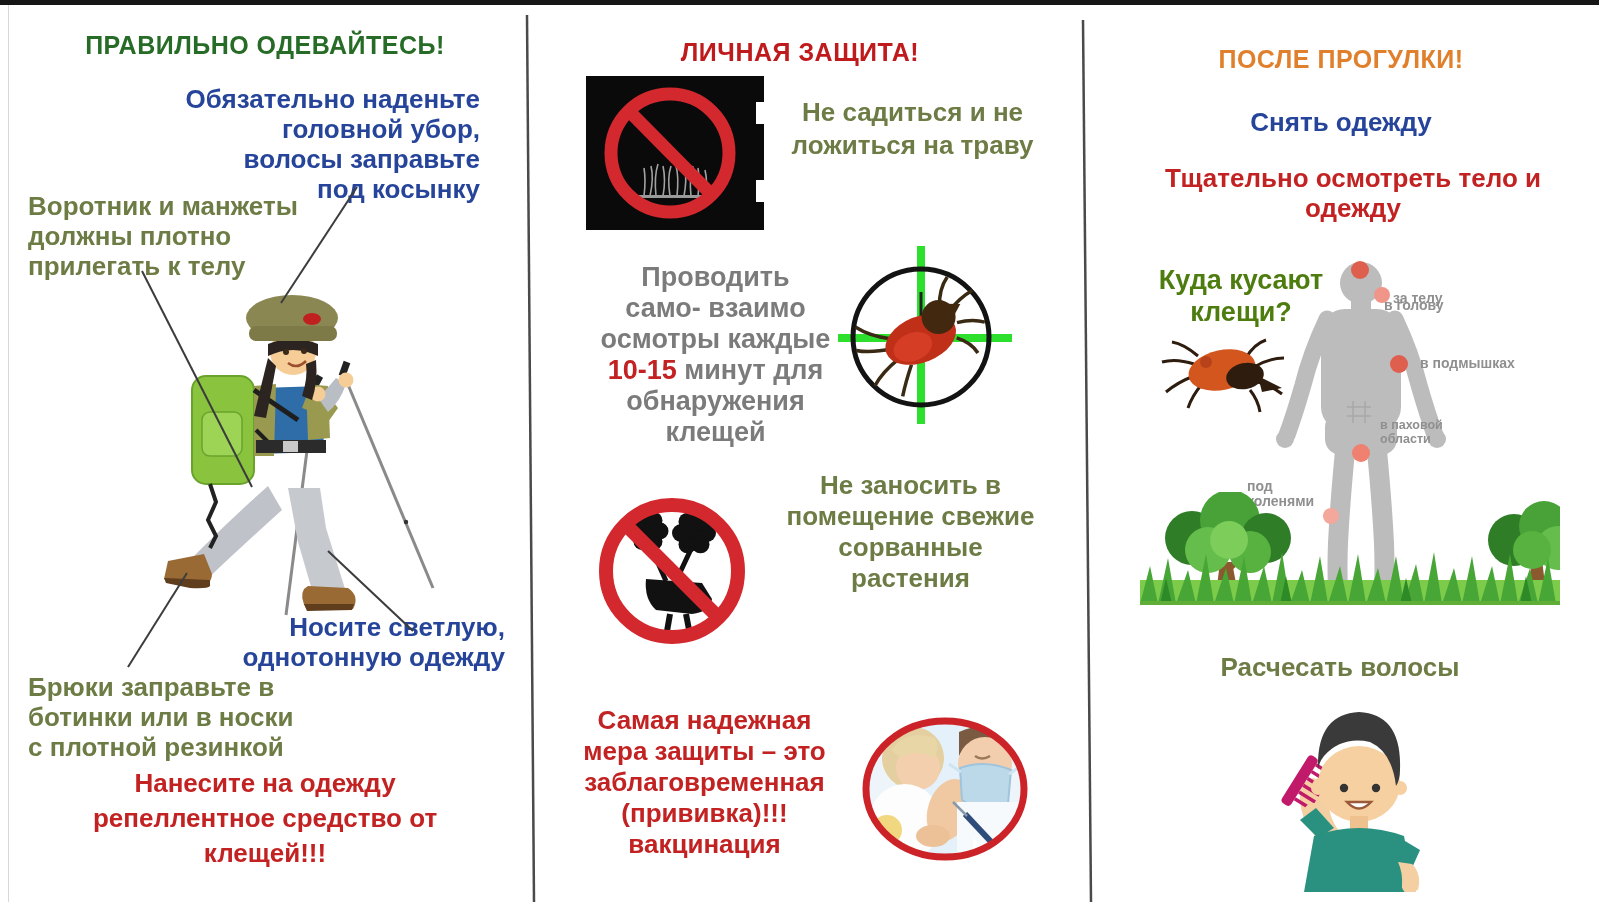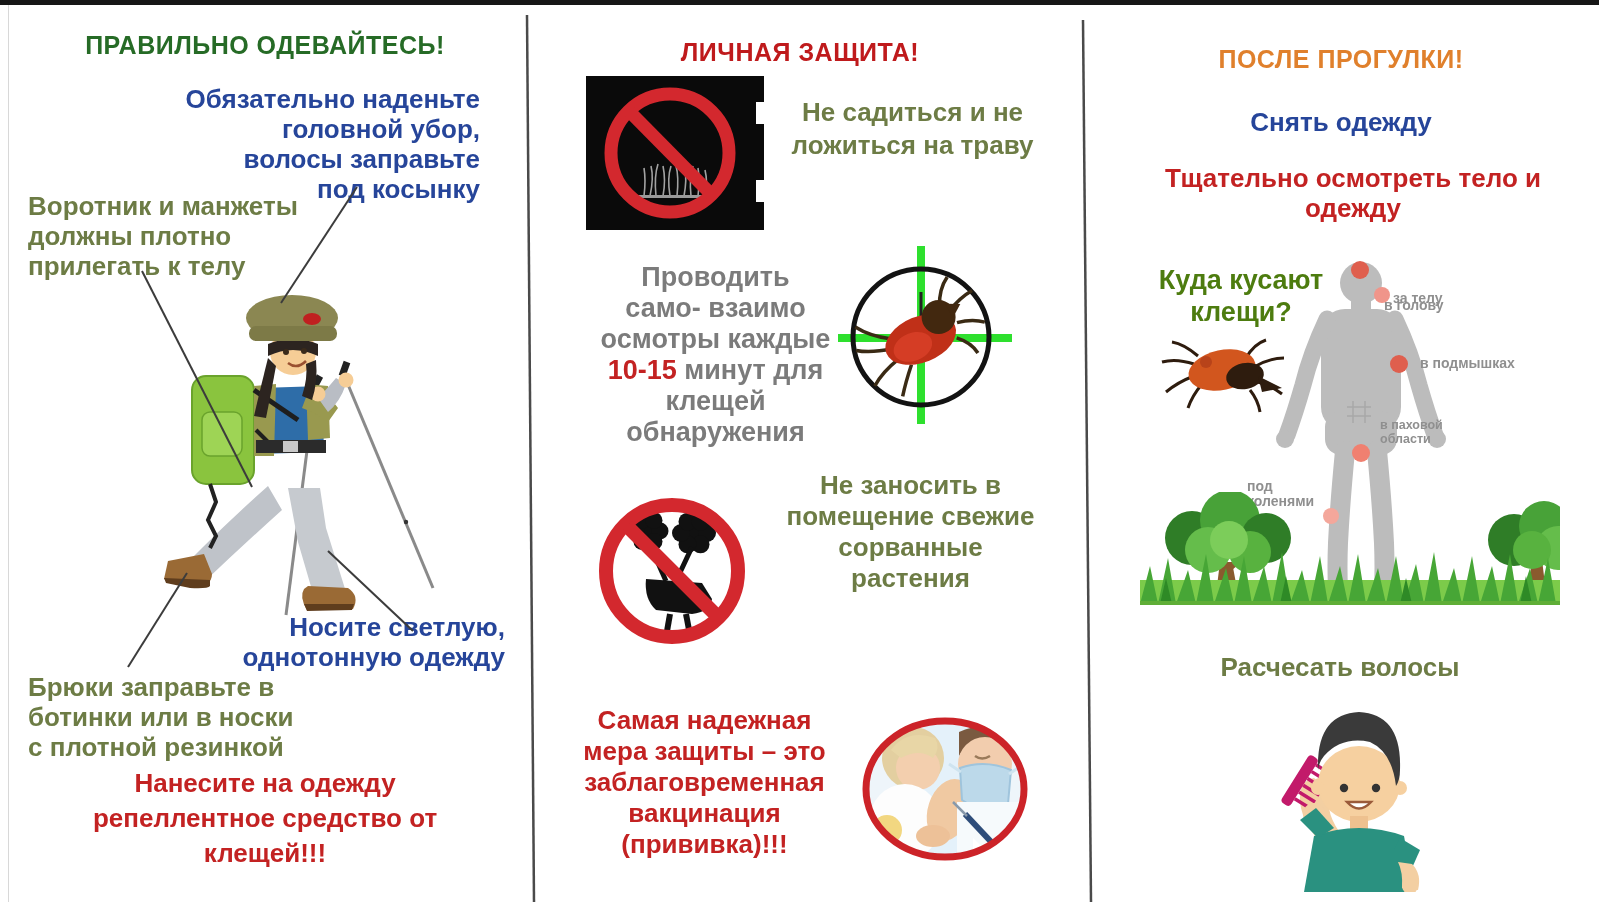--- a/index.html
+++ b/index.html
@@ -140,22 +140,22 @@
   <div class="txt ctr body26 t-olive" style="left:770px;top:96px;width:285px;line-height:33px;">
     <div>Не садиться и не</div>
     <div>ложиться на траву</div>
   </div>
 
   <div class="txt ctr body27 t-gray" style="left:588px;top:262px;width:255px;">
     <div>Проводить</div>
     <div>само- взаимо</div>
     <div>осмотры каждые</div>
     <div><span class="t-red">10-15</span><span> минут для</span></div>
+    <div>обнаружения</div>
     <div>клещей</div>
-    <div>обнаружения</div>
   </div>
 
   <svg style="left:832px;top:240px;" width="185" height="190" viewBox="0 0 185 190">
     <line x1="89" y1="6" x2="89" y2="184" stroke="#2ee02e" stroke-width="8"></line>
     <line x1="6" y1="98" x2="180" y2="98" stroke="#2ee02e" stroke-width="8"></line>
     <circle cx="89" cy="97" r="68" fill="none" stroke="#131313" stroke-width="5"></circle>
     <line x1="89" y1="52" x2="89" y2="86" stroke="#222" stroke-width="3"></line>
     <g transform="rotate(-22 92 97)">
       <g stroke="#3a2a14" stroke-width="3.5" fill="none">
         <path d="M60,86 q-18,-10 -28,-24"></path>
@@ -208,22 +208,22 @@
     <div>Не заносить в</div>
     <div>помещение свежие</div>
     <div>сорванные</div>
     <div>растения</div>
   </div>
 
   <div class="txt ctr t-red" style="left:552px;top:705px;width:305px;font-size:26px;line-height:31px;">
     <div>Самая надежная</div>
     <div>мера защиты – это</div>
     <div>заблаговременная</div>
+    <div>(прививка)!!!</div>
     <div>вакцинация</div>
-    <div>(прививка)!!!</div>
   </div>
 
   <svg style="left:861px;top:714px;" width="168" height="150" viewBox="0 0 168 150">
     <defs>
         <clipPath id="vclip">
           <ellipse cx="84" cy="75" rx="79" ry="68"></ellipse>
         </clipPath>
       </defs>
     <ellipse cx="84" cy="75" rx="79" ry="68" fill="#eef5fa"></ellipse>
     <g clip-path="url(#vclip)">

